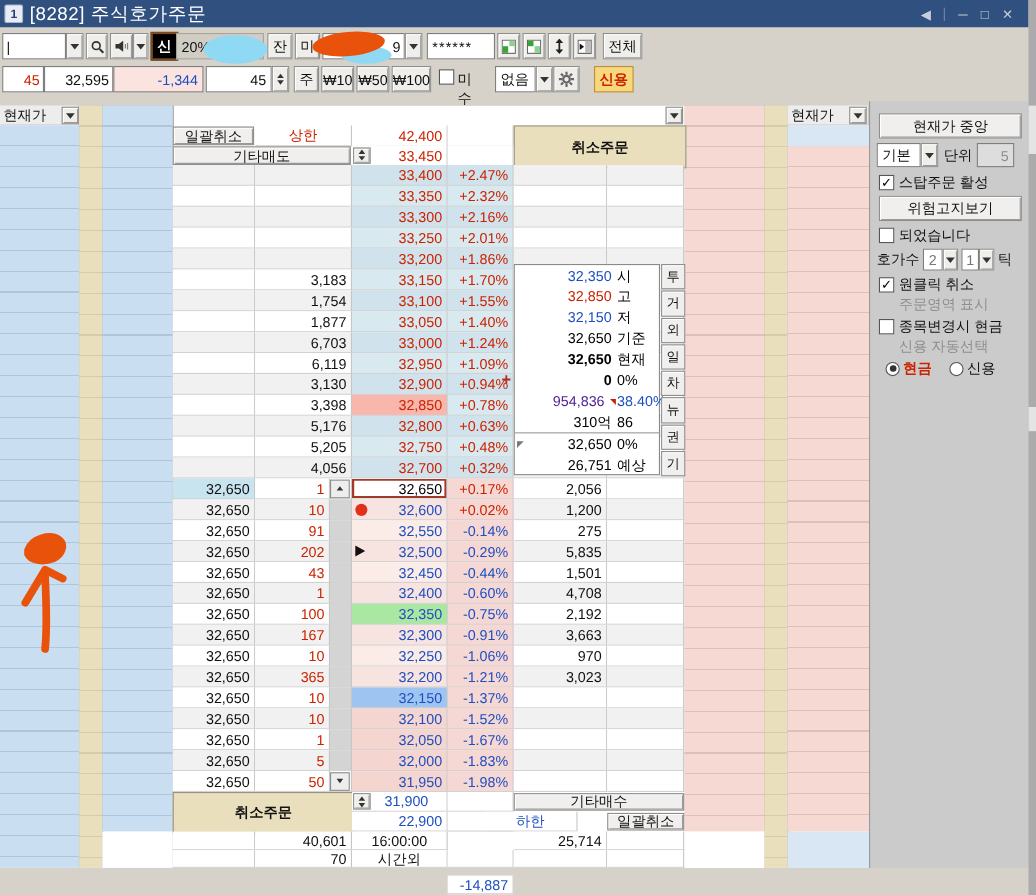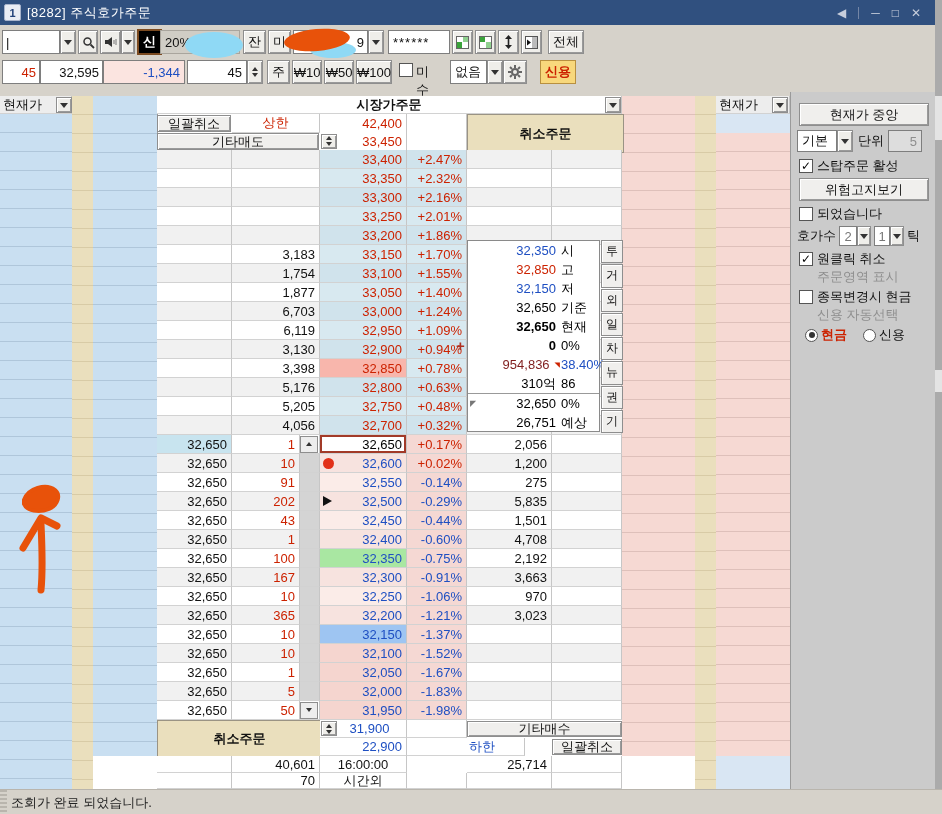--- a/index.html
+++ b/index.html
@@ -3,21 +3,21 @@
 <meta charset="utf-8">
 <style>
   html,body{margin:0;padding:0;background:#888;}
   #screen{position:relative;width:942px;height:814px;background:#D6D2CA;overflow:hidden;
           font-family:"Liberation Sans","DejaVu Sans",sans-serif;font-size:13px;color:#111;}
   .abs{position:absolute;}
   
   #titlebar{left:0;top:0;width:935px;height:25px;background:#30507F;color:#FFF;display:flex;align-items:center;}
   #title-icon{width:15px;height:15px;background:#E9ECF4;color:#23427A;font-weight:bold;font-size:11px;
               display:flex;align-items:center;justify-content:center;margin:0 6px 0 4px;border:1px solid #A8B4CC;border-radius:2px;}
-  #title-text{font-size:13px;letter-spacing:.5px;}
+  #title-text{font-size:17px;letter-spacing:.5px;}
   #win-controls{margin-left:auto;display:flex;align-items:center;gap:12px;color:#C7CEDC;font-size:12px;padding-right:14px;}
   #win-controls .sep{width:1px;height:12px;background:#7486A6;}
   
   #toolbar{left:0;top:25px;width:935px;height:71px;background:#D6D2CA;border-bottom:1px solid #A9A59D;}
   .tb-row{position:absolute;left:0;height:28px;display:flex;align-items:center;}
   .box{box-sizing:border-box;background:#FFF;border:1px solid #7E7E7E;height:24px;display:flex;align-items:center;font-size:13px;}
   .btn{box-sizing:border-box;background:#EFEEEA;border:1px solid #8E8E8E;box-shadow:inset 1px 1px 0 #FFF,inset -1px -1px 0 #9a9a9a;
        display:flex;align-items:center;justify-content:center;height:24px;font-size:13px;color:#111;}
   .ddbtn{width:16px;height:24px;}
   .tri-d{width:0;height:0;border-left:4px solid transparent;border-right:4px solid transparent;border-top:5px solid #333;}
@@ -209,23 +209,20 @@
     <div class="abs hdr-cell cell" style="left:716px;top:0;width:74px;height:18px;padding-left:3px;font-weight:normal;">
         <span>현재가</span>
       </div>
     <div class="btn ddbtn" style="position:absolute;left:772px;top:1px;height:16px;">
         <span class="tri-d"></span>
       </div>
     <div class="abs" style="left:716px;top:18px;width:74px;height:19px;background:#D9E6F3;border-bottom:1px solid #C0CDDA;"></div>
     <div class="abs stripe-pink" style="left:716px;top:37px;width:74px;height:623px;"></div>
     <div class="abs" style="left:716px;top:660px;width:74px;height:33px;background:#D9E6F3;"></div>
 
-    <div class="cell ccen bold" style="left:157px;top:0;width:465px;height:18px;">
-        <span>시장가주문</span>
-      </div>
     <div class="btn ddbtn" style="position:absolute;left:605px;top:1px;height:16px;">
         <span class="tri-d"></span>
       </div>
 
     <div class="gbtn" style="left:157px;top:19px;width:74px;height:17px;">
         <span>일괄취소</span>
       </div>
     <div class="cell ccen red" style="left:232px;top:18px;width:88px;">
         <span>상한</span>
       </div>
@@ -474,21 +471,21 @@
         </div>
         <div class="inforow">
           <span class="v" style="color: rgb(0, 0, 0); font-weight: bold;">32,650</span>
           <span class="l" style="color: rgb(0, 0, 0);">현재</span>
         </div>
         <div class="inforow">
           <span class="v" style="color: rgb(0, 0, 0); font-weight: bold;">0</span>
           <span class="l" style="color: rgb(0, 0, 0);">0%</span>
         </div>
         <div class="inforow">
-          <span class="v" style="color: #7f1d1d;">954,836</span>
+          <span class="v" style="color: #4c1d95;">954,836</span>
           <span style="color: rgb(204, 34, 0); font-size: 7px; margin-right: 1px;">◥</span>
           <span class="l" style="color: rgb(30, 79, 194);">38.40%</span>
         </div>
         <div class="inforow">
           <span class="v" style="color: rgb(0, 0, 0);">310억</span>
           <span class="l" style="color: rgb(0, 0, 0);">86</span>
         </div>
         <div class="inforow" style="border-top: 1px solid rgb(153, 153, 153);">
           <span style="position: absolute; margin-left: 2px; color: rgb(119, 119, 119); font-size: 8px;">◤</span>
           <span class="v" style="color: rgb(0, 0, 0);">32,650</span>
@@ -620,24 +617,20 @@
       <span class="radio" style="margin-left:16px;"></span>
       <span>신용</span>
     </div>
   </div>
 
   <div id="rstrip" class="abs">
     <div class="rseg" style="top:96px;height:44px;"></div>
     <div class="rseg" style="top:370px;height:22px;"></div>
   </div>
 
-  <div id="statusbar" class="abs">
-    <div id="grip"></div>
-    <span>조회가 완료 되었습니다.</span>
-  </div>
 
   <svg class="overlay">
     <g>
       <ellipse cx="214" cy="45" rx="29" ry="13" fill="#8FD9F5"></ellipse>
       <ellipse cx="333" cy="50" rx="23" ry="8" fill="#8FD9F5"></ellipse>
     </g>
     <g>
       <ellipse cx="317" cy="40" rx="33" ry="11" fill="#E8520A" transform="rotate(-5 317 40)"></ellipse>
     </g>
     <g fill="none" stroke="#E8520A" stroke-width="7" stroke-linecap="round" stroke-linejoin="round">

